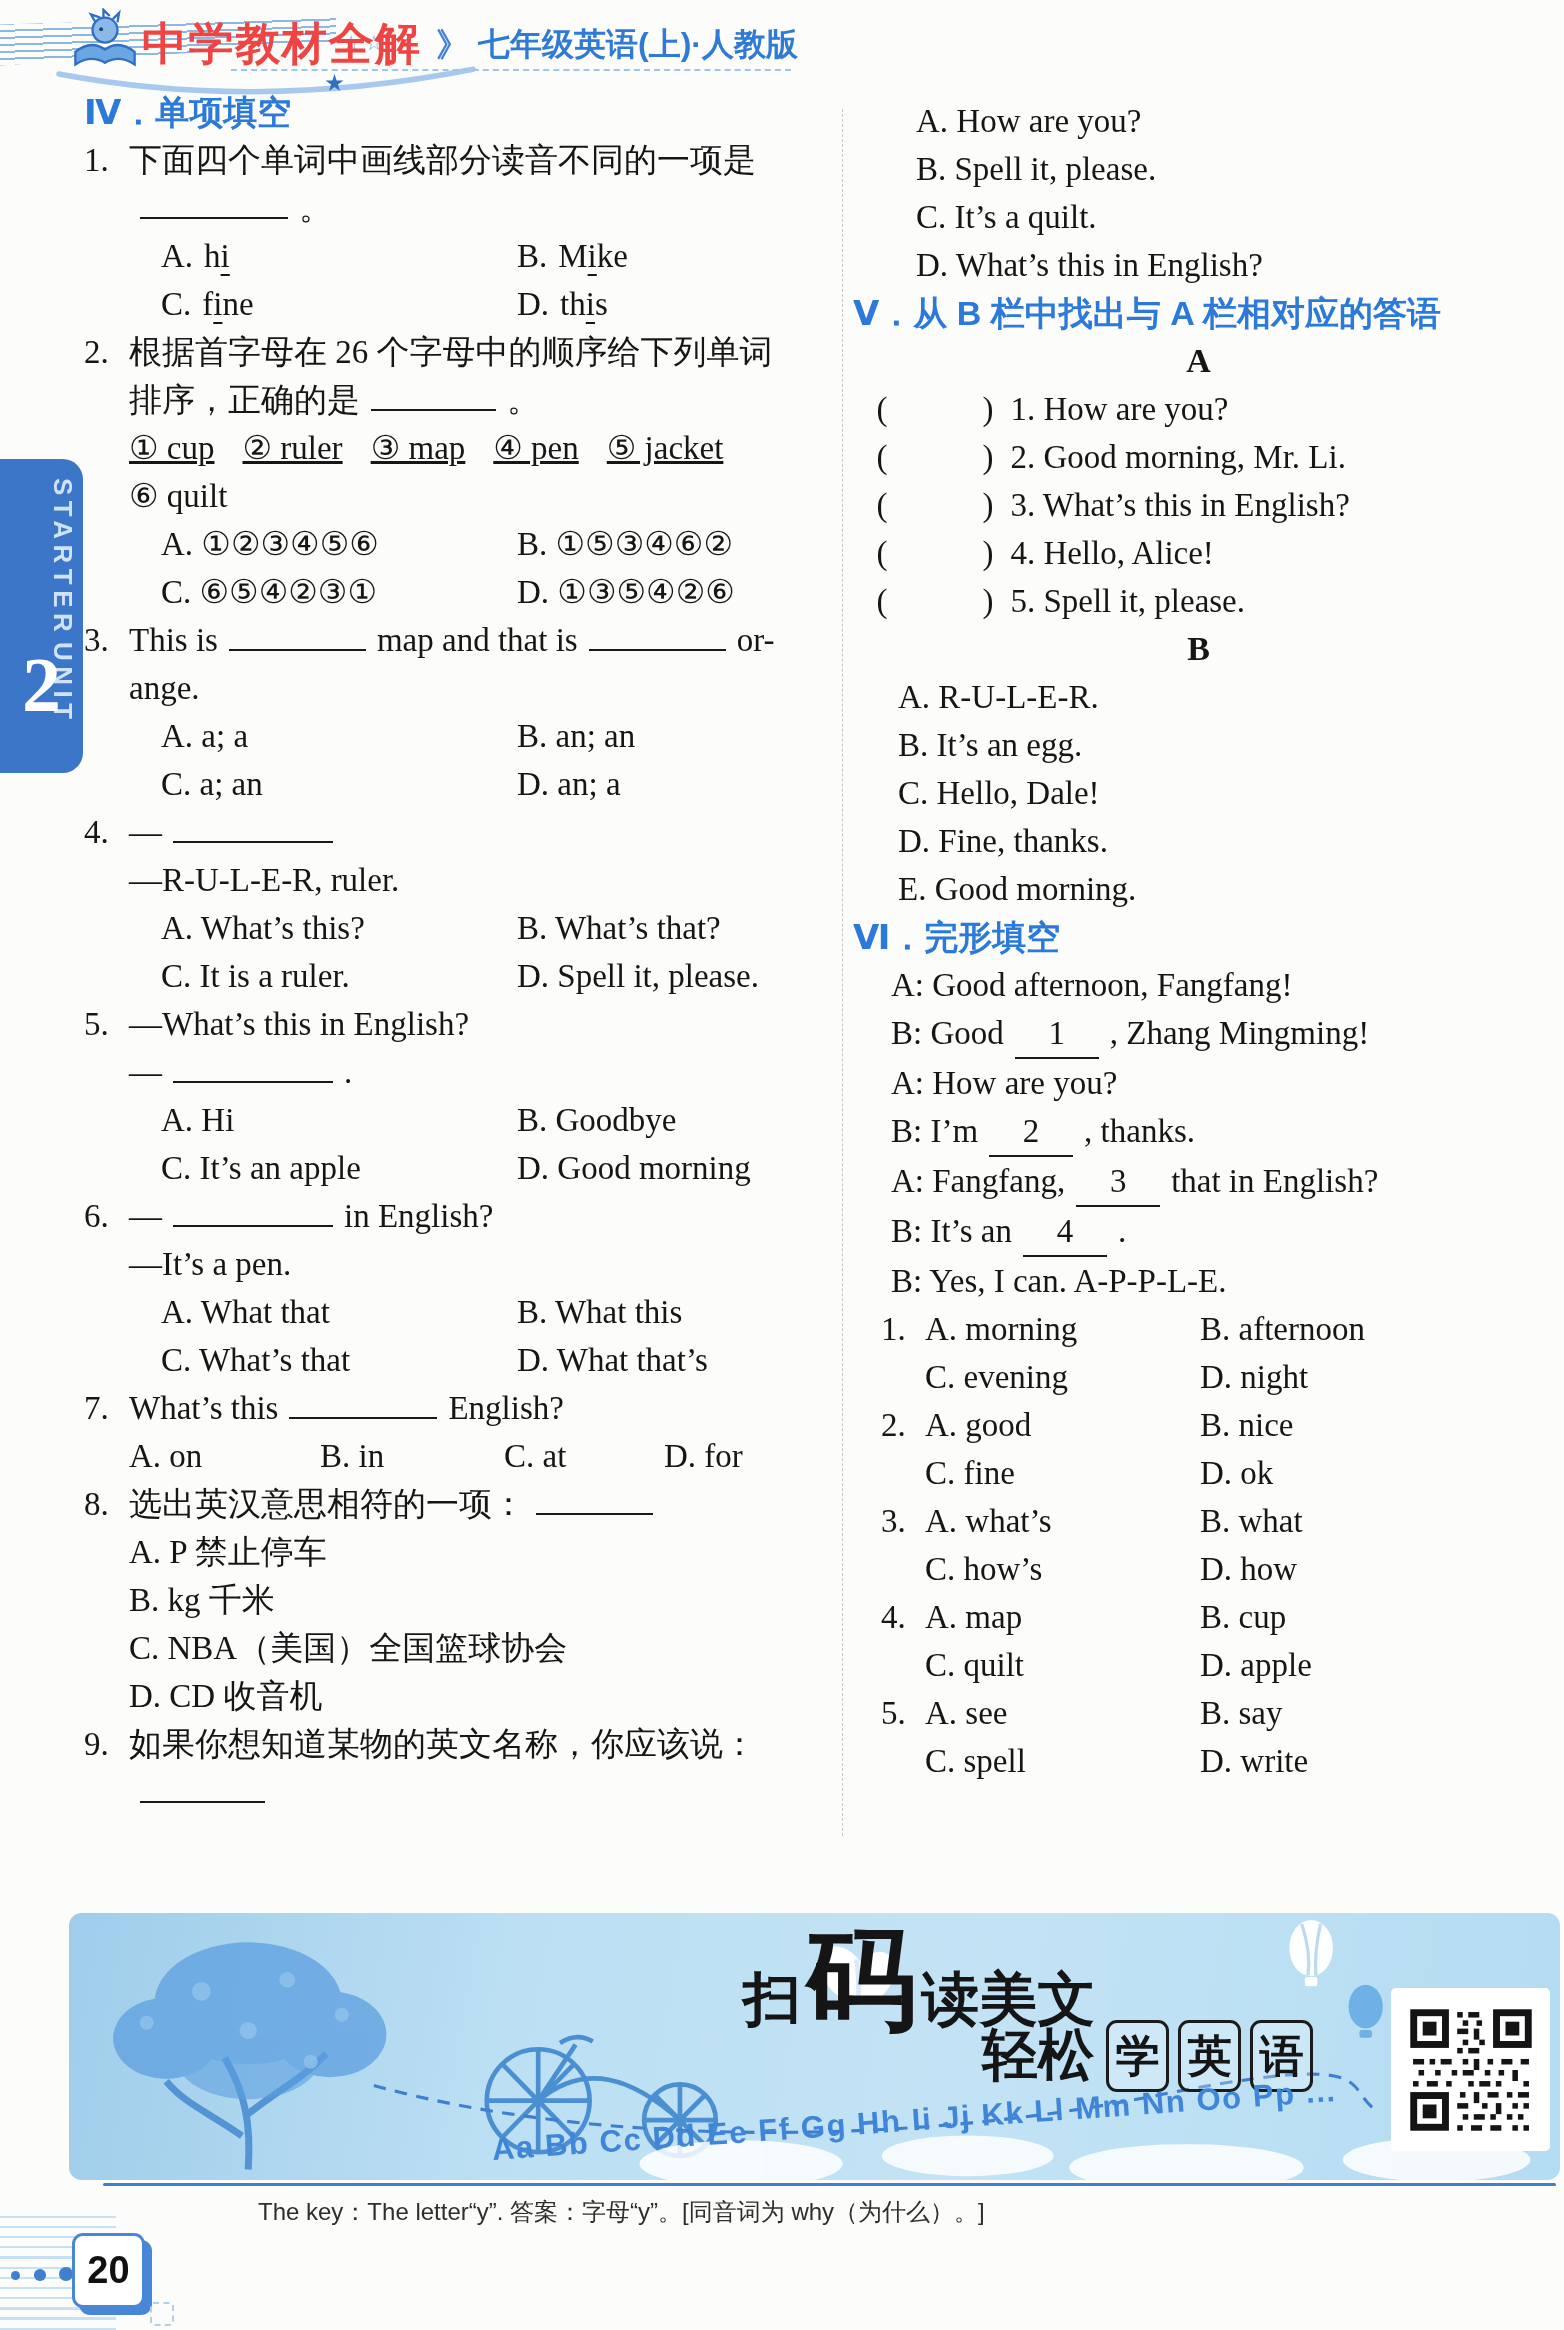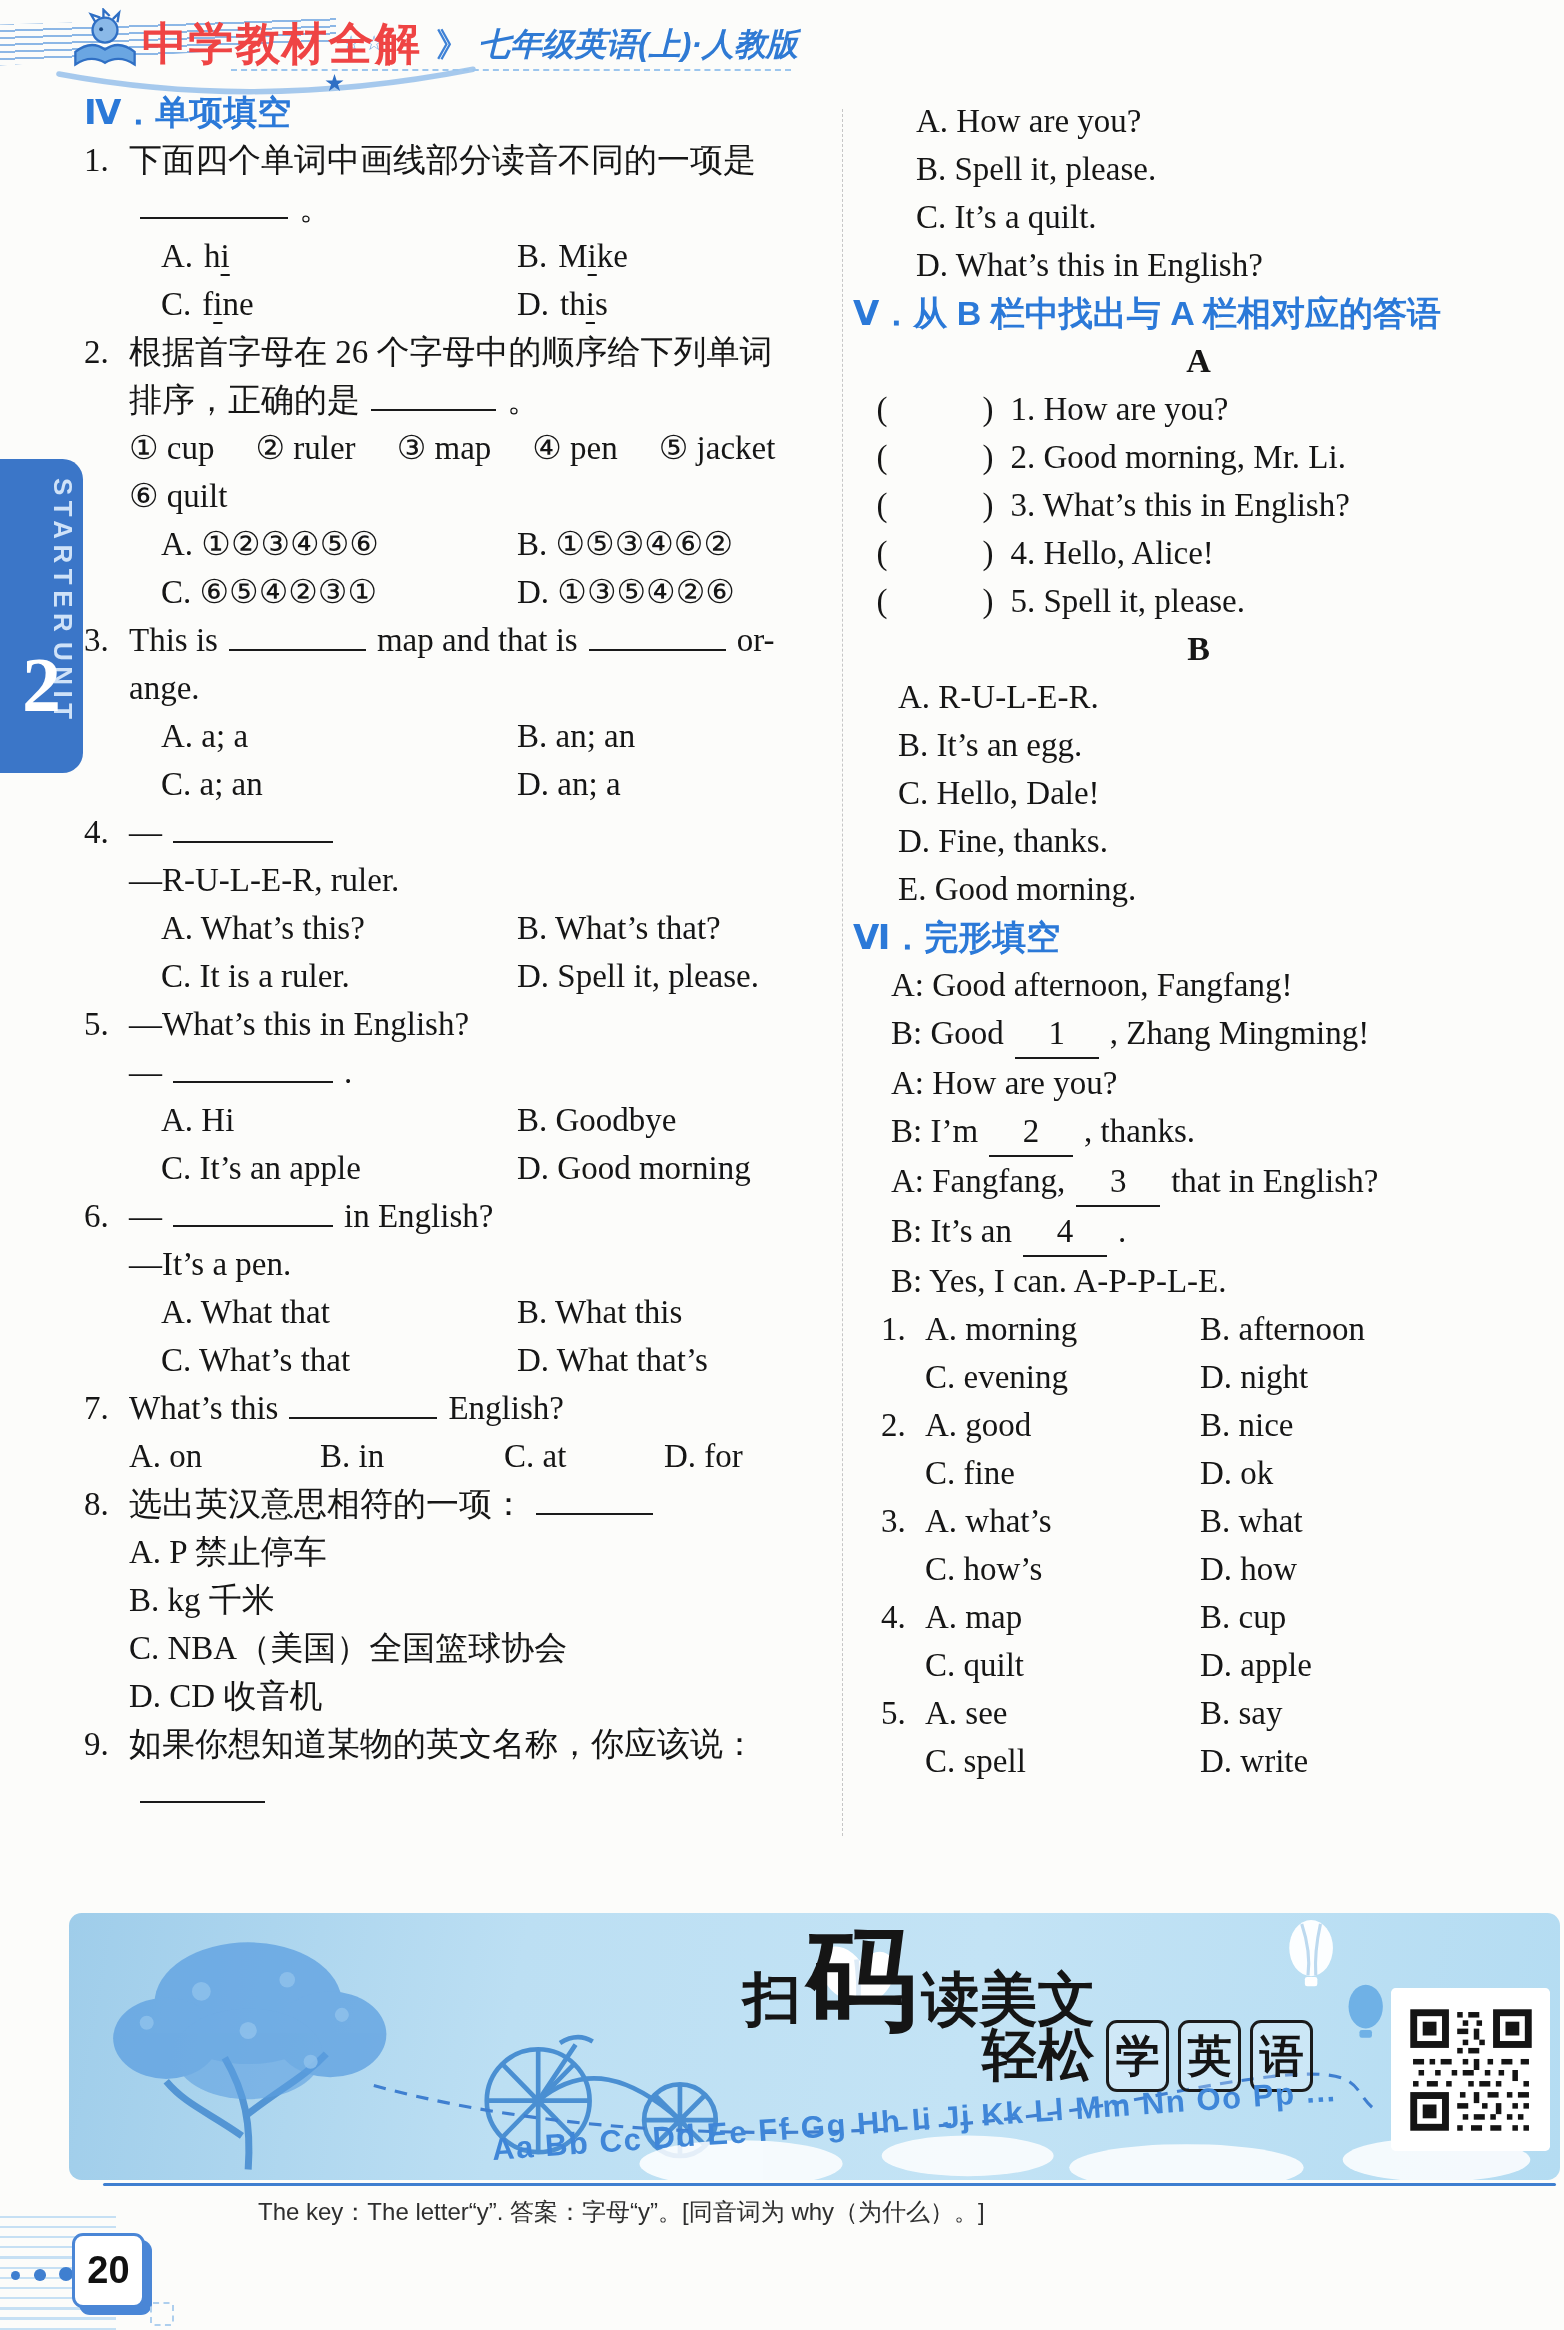--- a/index.html
+++ b/index.html
@@ -9,21 +9,21 @@
   
   .hdr-stripes{position:absolute;left:0;top:15.6px;width:336px;height:50px;
     background:repeating-linear-gradient(178deg,#79abe2 0 2px,rgba(255,255,255,0) 2px 7px);
     clip-path:polygon(0 18%,100% 0,100% 55%,0 100%);opacity:.85;}
   .mascot{position:absolute;left:66px;top:7.8px;}
   .hdr-swoosh{position:absolute;left:55px;top:63px;}
   .brand{position:absolute;left:142px;top:14px;font-size:45px;font-weight:bold;color:#ef4444;
     font-family:"Liberation Serif","DejaVu Serif",serif;letter-spacing:1.6px;}
   .chev{position:absolute;left:436px;top:23.4px;font-size:33px;color:#3f82d6;font-weight:bold;}
   .edition{position:absolute;left:478px;top:23.4px;font-size:32px;color:#2f7ad4;font-weight:bold;
-    font-family:"Liberation Sans","DejaVu Sans",sans-serif;font-style:italic;}
+    font-family:"Liberation Sans","DejaVu Sans",sans-serif;}
   .hdr-rule{position:absolute;left:231px;top:69px;width:560px;border-top:2.3px dashed #9cc6ee;}
   .decor-stars{position:absolute;left:342px;top:31px;color:#6ea6e0;font-size:20.3px;letter-spacing:4.7px;}
   .decor-star-solid{position:absolute;left:324px;top:69px;color:#2f6fc4;font-size:23.4px;}
 
   
   .tab{position:absolute;left:0;top:459px;width:83px;height:314px;background:#3b76c8;
        border-radius:0 20.3px 20.3px 0;}
   .tab-words{position:absolute;right:4.7px;top:19px;height:195px;writing-mode:vertical-rl;
     display:flex;gap:4.7px;font-family:"Liberation Sans","DejaVu Sans",sans-serif;
     font-weight:bold;font-size:26px;letter-spacing:5.5px;color:#cfe2f8;}
@@ -43,21 +43,21 @@
       margin:0 11px;vertical-align:baseline;}
   .w150{width:117px}.w160{width:125px}.w190{width:148px}.w205{width:160px}
   .bkn{display:inline-block;min-width:84px;border-bottom:2.3px solid #1a1a1a;margin:0 11px;
        text-align:center;}
   .optrow{display:flex;padding-left:45px;}
   .o1{width:356px;margin-left:32px;}
   .opts4{display:flex;padding-left:45px;}
   .o4a{width:191px}.o4b{width:184px}.o4c{width:160px}
   .lab{margin-right:11px;}
   .ul{text-decoration:underline;text-underline-offset:7px;text-decoration-thickness:2.3px;}
-  .words{display:flex;gap:41px;padding-left:45px;}
+  .words{display:flex;gap:28px;padding-left:45px;text-decoration:underline;}
   .centerline{text-align:center;font-weight:bold;font-size:34px;}
   .q80{padding-left:63px}.q58{padding-left:45px}.q48{padding-left:38px}
   .vrow{display:flex;padding-left:23.4px;}
   .paren{display:inline-flex;justify-content:space-between;width:117px;margin-right:17px;}
   .crow{display:flex;padding-left:28px;}
   .cn{width:44px}.ca{width:275px}
 
   
   .banner{position:absolute;left:69px;top:1913px;width:1491px;height:267px;border-radius:12.5px;
     background:linear-gradient(100deg,#9fcdea 0%,#bcdff3 30%,#c3e3f5 60%,#b4dcf2 100%);overflow:hidden;}

